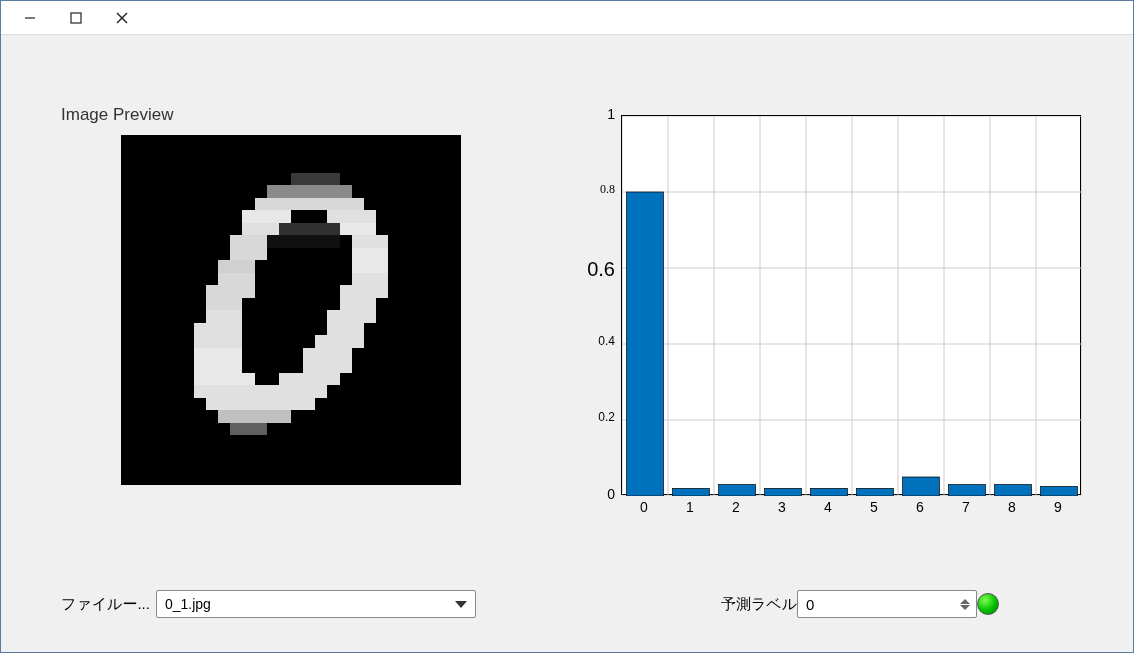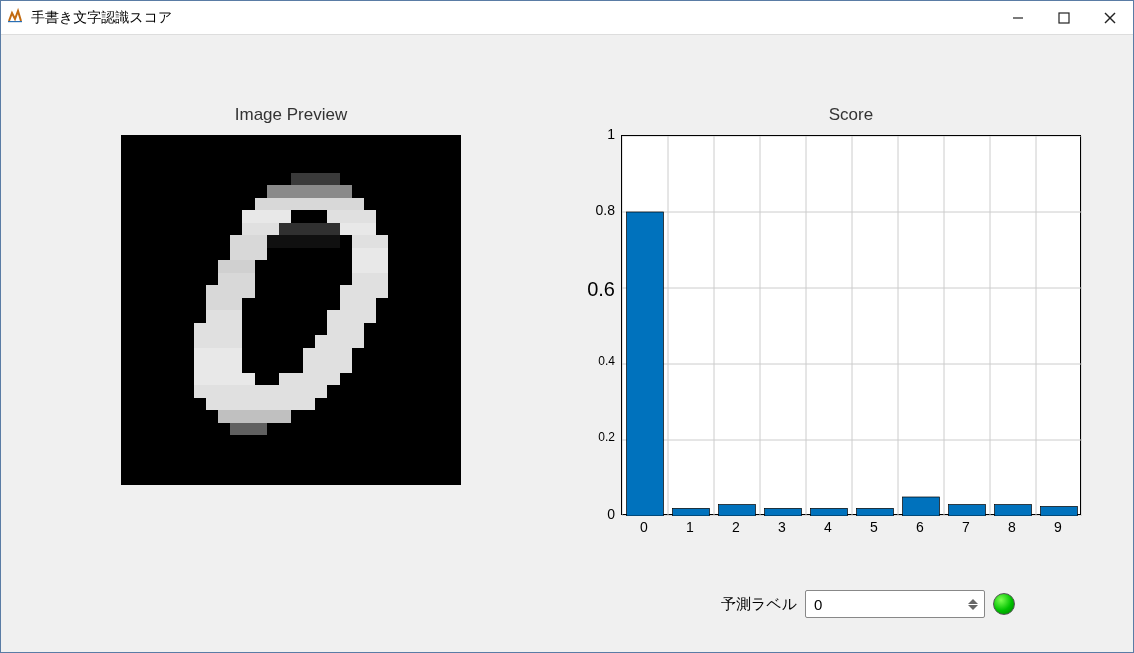--- a/index.html
+++ b/index.html
@@ -24,21 +24,21 @@
   .titlebar .left { display:flex; align-items:center; gap:6px;}
   .titlebar .title { font-size:14px; color:#000;}
   .titlebar .controls { display:flex; align-items:stretch; height:100%;}
   .titlebar .ctl { width:46px; display:flex; align-items:center; justify-content:center;}
   .titlebar .ctl svg { stroke:#222; }
   .content {
     position:absolute; left:0; right:0; top:34px; bottom:0;
     background:#f0f0f0;
     padding:0;
   }
-  .panel-title { font-size:17px; color:#333; text-align:center; }
+  .panel-title { font-size:17px; color:#333; text-align:left; }
   .left-panel {
     position:absolute; left:60px; top:70px; width:460px;
   }
   .image-preview {
     width:340px; height:350px; margin:10px auto 0;
     background:#000;
   }
   .controls-row {
     position:absolute; left:60px; top:555px; display:flex; align-items:center; gap:6px;
   }
@@ -49,46 +49,36 @@
     padding:0 8px; font-size:14px; cursor:pointer;
   }
   .dropdown .tri { width:0;height:0;border-left:6px solid transparent;border-right:6px solid transparent;border-top:7px solid #333;}
   .right-panel { position:absolute; left:580px; top:70px; width:500px;}
   .chart-wrap { margin-top:10px;}
   .chart {
     width:460px; height:380px; background:#fff; border:1px solid #000;
     position:relative; margin-left:40px;
   }
   .bar { fill:#0072bd; stroke:#000; stroke-width:0.7;}
-  .pred-row { position:absolute; left:720px; top:555px; display:flex; align-items:center; gap:8px;}
+  .pred-row { position:absolute; left:720px; top:555px; display:flex; align-items:center; }
   .spinner {
     width:180px; height:28px; background:#fff; border:1px solid #888; border-radius:2px;
     display:flex; align-items:center; justify-content:space-between; padding:0 2px 0 8px; font-size:15px;
   }
   .spinner .arrows { display:flex; flex-direction:column; gap:1px; padding-right:4px;}
   .spinner .up, .spinner .down { width:0;height:0;border-left:5px solid transparent;border-right:5px solid transparent;}
   .spinner .up { border-bottom:5px solid #666;}
   .spinner .down { border-top:5px solid #666;}
   .lamp { width:22px;height:22px;border-radius:50%;background:radial-gradient(circle at 35% 30%, #7dff52, #00c200 55%, #007d00);border:1px solid #555;}
 </style>
 </head>
 <body>
 
 <div class="window">
   <div class="titlebar">
-    <div class="left">
-      <span>
-        <svg width="18" height="18" viewBox="0 0 18 18">
-          <rect x="0" y="0" width="18" height="18" fill="#fff"></rect>
-          <path d="M2 14 L5 6 L8 12 L11 4 L14 14" stroke="#c26a10" stroke-width="2" fill="none"></path>
-          <rect x="1" y="14" width="14" height="1.2" fill="#2a6fb5"></rect>
-        </svg>
-      </span>
-      <span class="title">手書き文字認識スコア</span>
-    </div>
     <div class="controls">
       <div class="ctl">
         <svg width="12" height="12">
             <line x1="1" y1="6" x2="11" y2="6" stroke-width="1.2"></line>
           </svg>
       </div>
       <div class="ctl">
         <svg width="12" height="12">
             <rect x="1" y="1" width="10" height="10" fill="none" stroke-width="1.2"></rect>
           </svg>
@@ -146,30 +136,36 @@
           <rect x="9" y="23" width="3" height="1" fill="#606060"></rect>
 
           <rect x="13" y="7" width="5" height="1" fill="#303030"></rect>
           <rect x="12" y="8" width="6" height="1" fill="#101010"></rect>
           <rect x="11" y="12" width="6" height="4" fill="#000"></rect>
           <rect x="10" y="16" width="5" height="3" fill="#000"></rect>
         </svg>
       </div>
     </div>
 
+    <div class="controls-row">
+      <span class="label">ファイルー...</span>
+      <div class="dropdown">
+        <span>0_1.jpg</span>
+        <span class="tri"></span>
+      </div>
+    </div>
 
     <div class="right-panel">
-      <div class="panel-title" style="margin-left:40px;">Score</div>
       <div class="chart-wrap" style="position:relative;">
         <div id="yticks" style="position: absolute; left: 0px; top: 0px; width: 40px; height: 380px; margin-left: 0px; transform: translate(0px, 0px);">
             <div style="position: absolute; left: 0px; top: 371px; width: 34px; text-align: right; font-size: 14px;">0</div>
             <div style="position: absolute; left: 0px; top: 295px; width: 34px; text-align: right; font-size: 12px;">0.2</div>
             <div style="position: absolute; left: 0px; top: 219px; width: 34px; text-align: right; font-size: 12px;">0.4</div>
             <div style="position: absolute; left: 0px; top: 143px; width: 34px; text-align: right; font-size: 20px;">0.6</div>
-            <div style="position: absolute; left: 0px; top: 67px; width: 34px; text-align: right; font-size: 14px;">0.8</div>
+            <div style="position: absolute; left: 0px; top: 67px; width: 34px; text-align: right; font-size: 12px; font-family: Liberation Serif, serif;">0.8</div>
             <div style="position: absolute; left: 0px; top: -9px; width: 34px; text-align: right; font-size: 14px;">1</div>
           </div>
         <div class="chart">
           <svg id="chart-svg" width="460" height="380" viewBox="0 0 460 380">
               <line x1="0" x2="460" y1="380" y2="380" stroke="#ccc"></line>
               <line x1="0" x2="460" y1="304" y2="304" stroke="#ccc"></line>
               <line x1="0" x2="460" y1="228" y2="228" stroke="#ccc"></line>
               <line x1="0" x2="460" y1="152" y2="152" stroke="#ccc"></line>
               <line x1="0" x2="460" y1="76" y2="76" stroke="#ccc"></line>
               <line x1="0" x2="460" y1="0" y2="0" stroke="#ccc"></line>

